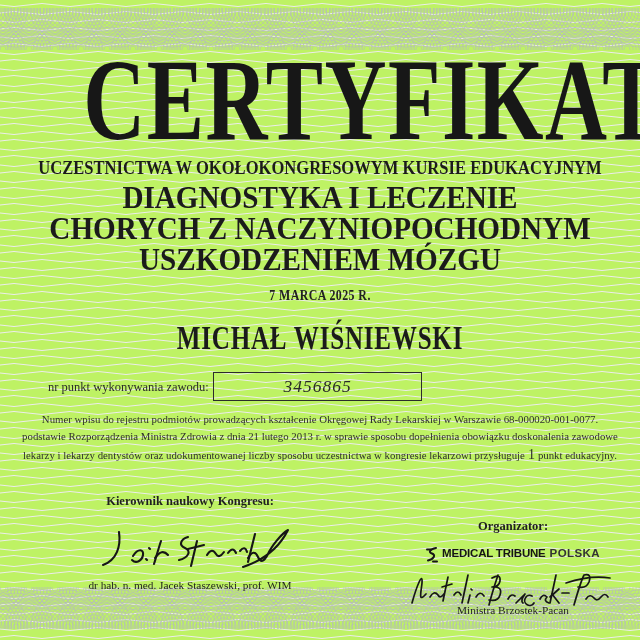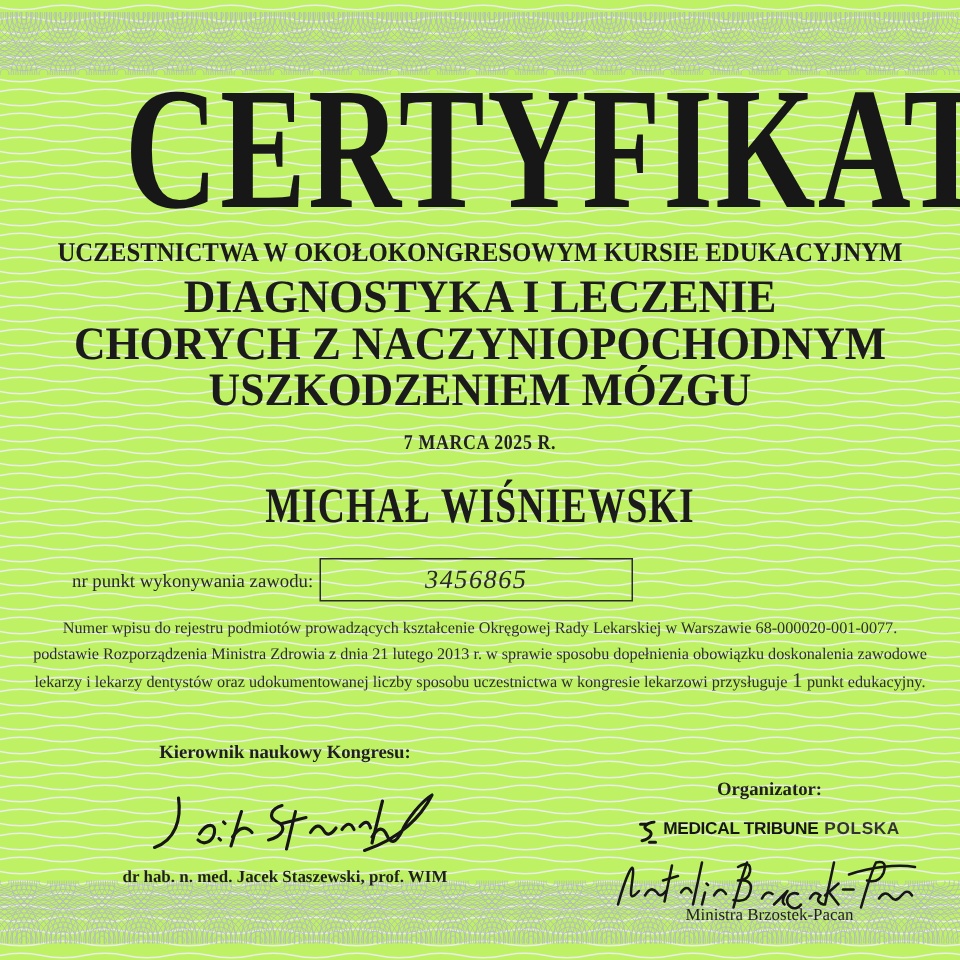--- a/index.html
+++ b/index.html
@@ -39,21 +39,21 @@
   .legal .l{white-space:nowrap;}
   .legal .l2wrap{display:flex;justify-content:center;overflow:visible;}
   .legal .pts{font-size:14px;margin:0 3px;}
 
   .sig-col{position:absolute;top:472px;text-align:center;}
   .sig-left{left:55px;width:270px;margin-top:22px;}
   .sig-right{left:392px;width:242px;margin-top:47px;}
   .role{font-weight:700;font-size:12.5px;line-height:15px;color:#1f1f1f;}
   .printed-name{position:absolute;left:0;top:84px;width:100%;
                 font-size:11.3px;line-height:14px;white-space:nowrap;color:#1f1f1f;}
-  .sig-left .printed-name{font-weight:700;}
+  .sig-left .printed-name{font-weight:400;}
   .sig-svg-left{position:absolute;left:30px;top:28px;}
   .sig-svg-right{position:absolute;left:14px;top:44px;}
 
   .org-logo{position:absolute;left:0;top:28px;width:100%;display:flex;
             align-items:flex-start;justify-content:center;gap:4px;
             font-family:"Liberation Sans",sans-serif;}
   .org-brand{font-weight:700;font-size:11.5px;letter-spacing:-.2px;color:#151515;white-space:nowrap;}
   .org-suffix{font-weight:700;font-size:11.5px;letter-spacing:.4px;color:#333;white-space:nowrap;}
 
   .sigstroke{fill:none;stroke:#161616;stroke-linecap:round;stroke-linejoin:round;}

